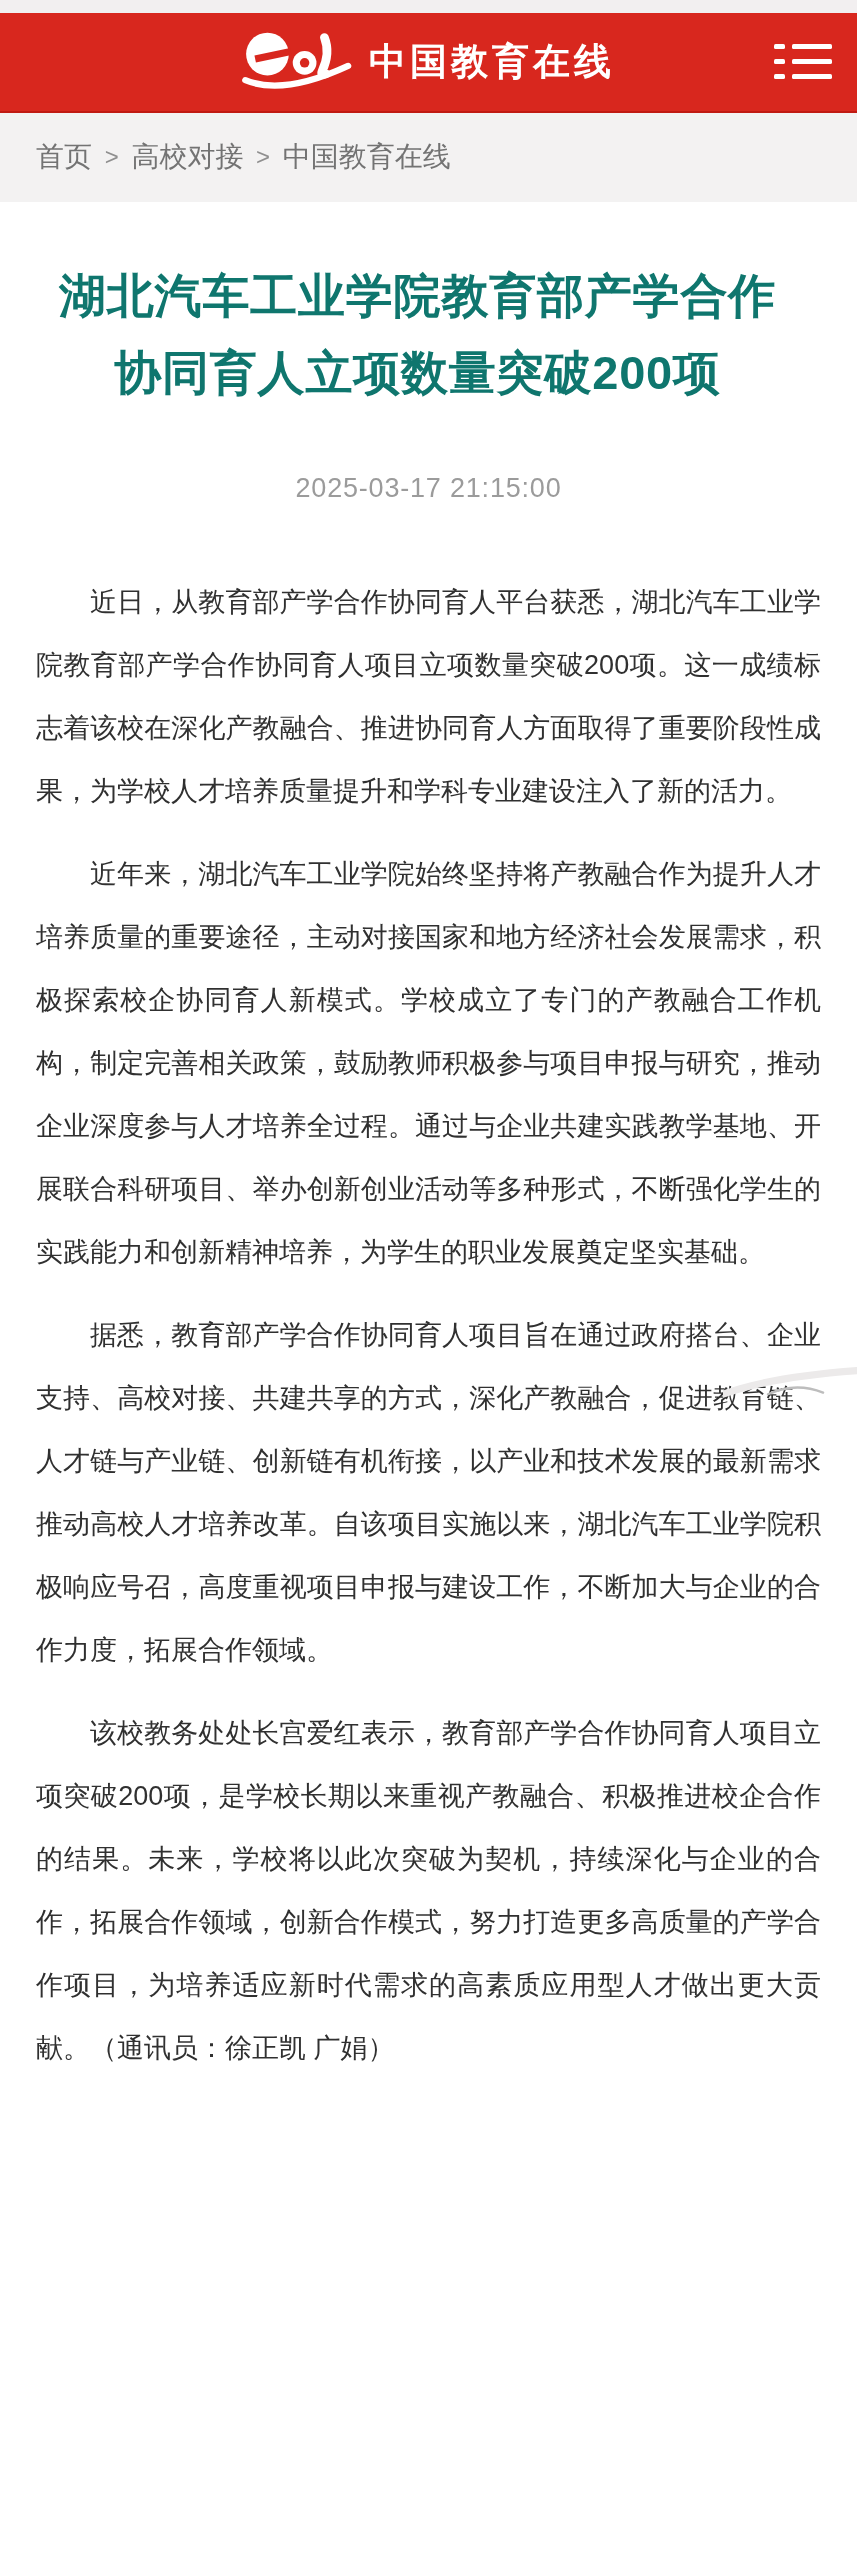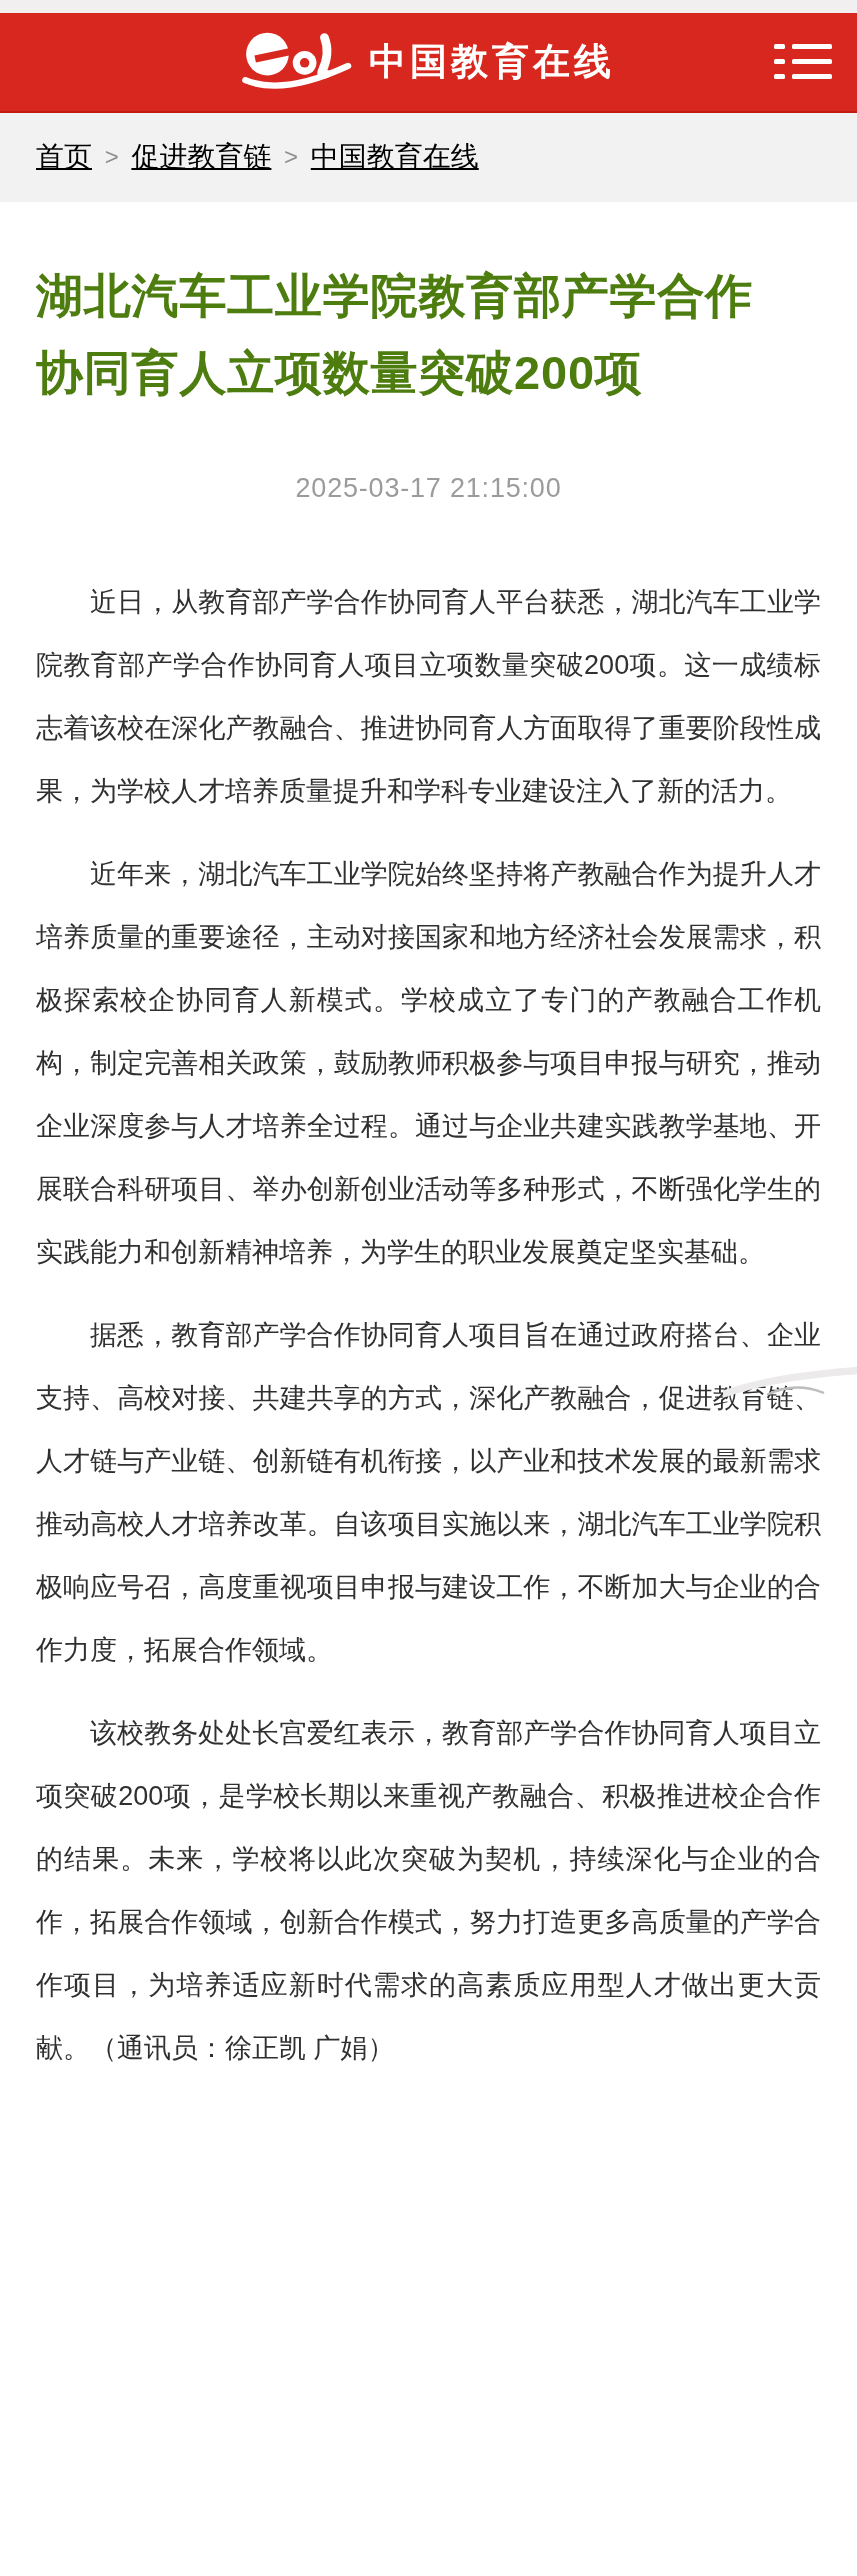--- a/index.html
+++ b/index.html
@@ -59,33 +59,34 @@
   .breadcrumb {
     height: 89px;
     background: #f3f2f2;
     display: flex;
     align-items: center;
     padding: 0 36px;
     gap: 12.7px;
     font-size: 28px;
     color: #3d3d3d;
   }
-  .crumb { color: #000000; cursor: pointer; white-space: nowrap; text-decoration: underline; }
+  .crumb { color: #737373; cursor: pointer; white-space: nowrap; }
   .crumb-sep { color: #8f8f8f; font-size: 24px; }
 
   
   .article { padding: 0 36px; }
   .article-title {
     margin-top: 55px;
     width: 763px;
     font-size: 47px;
     line-height: 77px;
     font-weight: 600;
-    color: #4d7c0f;
+    color: #0f766e;
     letter-spacing: 0.8px;
+    text-align: center;
   }
   .meta-row {
     margin-top: 62px;
     display: flex;
     align-items: center;
     justify-content: space-between;
     flex-direction: column;
   }
   .pub-date {
     font-size: 27px;
@@ -163,21 +164,21 @@
       <div class="menu-row">
         <span class="menu-dot"></span>
         <span class="menu-line"></span>
       </div>
     </div>
   </div>
 
   <nav class="breadcrumb">
     <span class="crumb">首页</span>
     <span class="crumb-sep">&gt;</span>
-    <span class="crumb">促进教育链</span>
+    <span class="crumb">高校对接</span>
     <span class="crumb-sep">&gt;</span>
     <span class="crumb">中国教育在线</span>
   </nav>
 
   <article class="article">
     <h1 class="article-title">湖北汽车工业学院教育部产学合作协同育人立项数量突破200项</h1>
 
     <div class="meta-row">
       <span class="pub-date">2025-03-17 21:15:00</span>
     </div>

